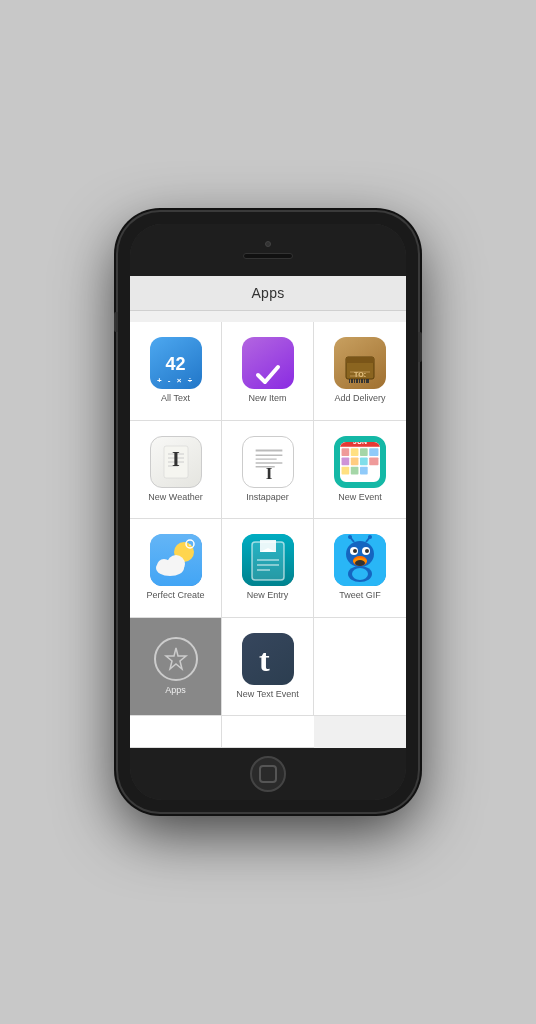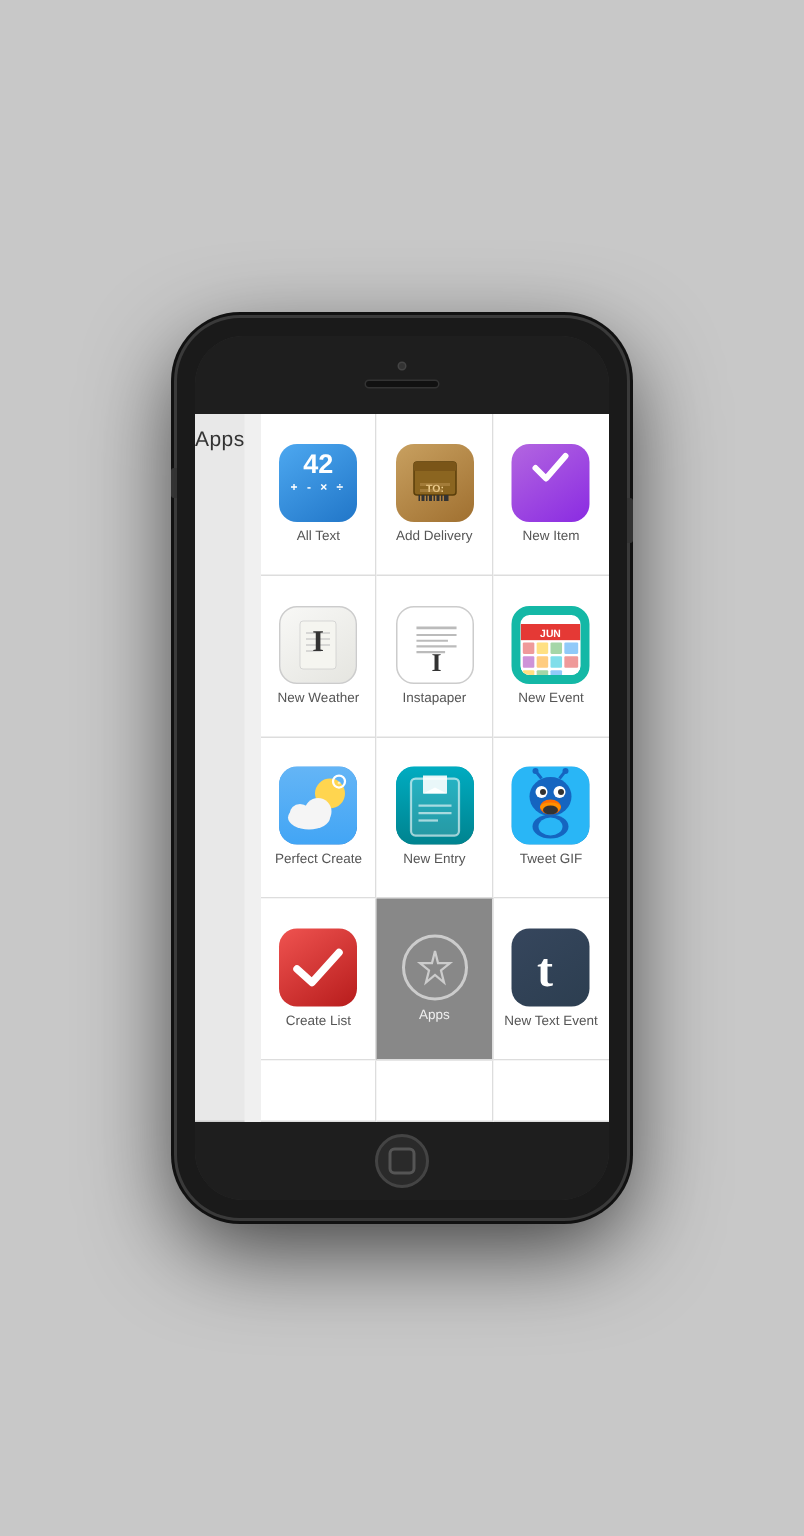--- a/index.html
+++ b/index.html
@@ -70,21 +70,21 @@
       border-radius: 3px;
       border: 1px solid #333;
     }
 
     
     .screen {
       width: 100%;
       flex: 1;
       background: #f0f0f0;
       display: flex;
-      flex-direction: row;
+      flex-direction: column;
       overflow: hidden;
       gap: 11px;
     }
 
     .screen-header {
       background: #e8e8e8;
       border-bottom: 1px solid #d0d0d0;
       padding: 8px 0;
       text-align: center;
     }
@@ -126,21 +126,21 @@
 
     .app-cell.active-apps {
       background: #888;
     }
 
     .app-icon {
       width: 52px;
       height: 52px;
       border-radius: 12px;
       display: flex;
-      align-items: flex-start;
+      align-items: flex-end;
       justify-content: center;
       overflow: hidden;
       flex-shrink: 0;
     }
 
     .app-label {
       font-size: 9px;
       color: #555;
       text-align: center;
       line-height: 1.2;
@@ -256,48 +256,48 @@
           <div class="app-icon icon-allclear">
             <div>
               <span class="num">42</span>
               <span class="ops">+ - × ÷</span>
             </div>
           </div>
           <span class="app-label">All Text</span>
         </div>
 
         <div class="app-cell">
+          <div class="app-icon icon-newitem">
+            <svg width="30" height="30" viewBox="0 0 30 30">
+              <polyline points="5,16 12,23 25,8" stroke="white" stroke-width="4" fill="none" stroke-linecap="round" stroke-linejoin="round"></polyline>
+            </svg>
+          </div>
+          <span class="app-label">New Item</span>
+        </div>
+
+        <div class="app-cell">
           <div class="app-icon icon-adddelivery">
             <svg width="44" height="44" viewBox="0 0 44 44">
               <rect x="8" y="12" width="28" height="22" rx="2" fill="#8B6520" stroke="#5a3e0a" stroke-width="1"></rect>
               <rect x="8" y="12" width="28" height="6" rx="1" fill="#7a5518"></rect>
               <text x="22" y="32" text-anchor="middle" font-size="7" fill="#f0d090" font-weight="bold">TO:</text>
               <rect x="12" y="26" width="20" height="2" fill="#c8a060" opacity="0.4"></rect>
               <rect x="12" y="30" width="15" height="2" fill="#c8a060" opacity="0.4"></rect>
 
               <rect x="11" y="34" width="1" height="4" fill="#333"></rect>
               <rect x="13" y="34" width="2" height="4" fill="#333"></rect>
               <rect x="16" y="34" width="1" height="4" fill="#333"></rect>
               <rect x="18" y="34" width="2" height="4" fill="#333"></rect>
               <rect x="21" y="34" width="1" height="4" fill="#333"></rect>
               <rect x="23" y="34" width="2" height="4" fill="#333"></rect>
               <rect x="26" y="34" width="1" height="4" fill="#333"></rect>
               <rect x="28" y="34" width="3" height="4" fill="#333"></rect>
             </svg>
           </div>
           <span class="app-label">Add Delivery</span>
-        </div>
-
-        <div class="app-cell">
-          <div class="app-icon icon-newitem">
-            <svg width="30" height="30" viewBox="0 0 30 30">
-              <polyline points="5,16 12,23 25,8" stroke="white" stroke-width="4" fill="none" stroke-linecap="round" stroke-linejoin="round"></polyline>
-            </svg>
-          </div>
-          <span class="app-label">New Item</span>
         </div>
 
         <div class="app-cell">
           <div class="app-icon" style="background: linear-gradient(145deg, #f8f8f6, #e5e5e0); border:1px solid #ccc; align-items:center; justify-content:center; border-radius:12px;">
             <svg width="44" height="44" viewBox="0 0 44 44">
               <rect x="10" y="6" width="24" height="32" rx="2" fill="#f5f5f0" stroke="#ccc" stroke-width="0.5"></rect>
               <line x1="14" y1="14" x2="30" y2="14" stroke="#ccc" stroke-width="1"></line>
               <line x1="14" y1="18" x2="30" y2="18" stroke="#ccc" stroke-width="1"></line>
               <line x1="14" y1="22" x2="30" y2="22" stroke="#ccc" stroke-width="1"></line>
               <line x1="14" y1="26" x2="24" y2="26" stroke="#ccc" stroke-width="1"></line>
@@ -418,28 +418,20 @@
               <line x1="32" y1="8" x2="36" y2="3" stroke="#1565c0" stroke-width="2"></line>
               <circle cx="36" cy="3" r="2" fill="#1565c0"></circle>
 
               <ellipse cx="26" cy="40" rx="12" ry="8" fill="#1565c0"></ellipse>
               <ellipse cx="26" cy="40" rx="8" ry="6" fill="#29b6f6"></ellipse>
             </svg>
           </div>
           <span class="app-label">Tweet GIF</span>
         </div>
 
-        <div class="app-cell">
-          <div class="app-icon" style="background: linear-gradient(145deg, #ef5350, #b71c1c); border-radius:12px; display:flex; align-items:center; justify-content:center;">
-            <svg width="34" height="34" viewBox="0 0 34 34">
-              <polyline points="3,18 13,27 31,7" stroke="white" stroke-width="5" fill="none" stroke-linecap="round" stroke-linejoin="round"></polyline>
-            </svg>
-          </div>
-          <span class="app-label">Create List</span>
-        </div>
 
         <div class="app-cell active-apps">
           <div class="app-icon" style="background: transparent; border-radius:50%; border:2px solid #ccc; display:flex; align-items:center; justify-content:center; width:44px; height:44px;">
             <svg width="26" height="26" viewBox="0 0 26 26">
               <polygon points="13,2 15,10 23,10 17,15 19,23 13,18 7,23 9,15 3,10 11,10" stroke="#ccc" stroke-width="1.5" fill="none"></polygon>
             </svg>
           </div>
           <span class="app-label">Apps</span>
         </div>
 

